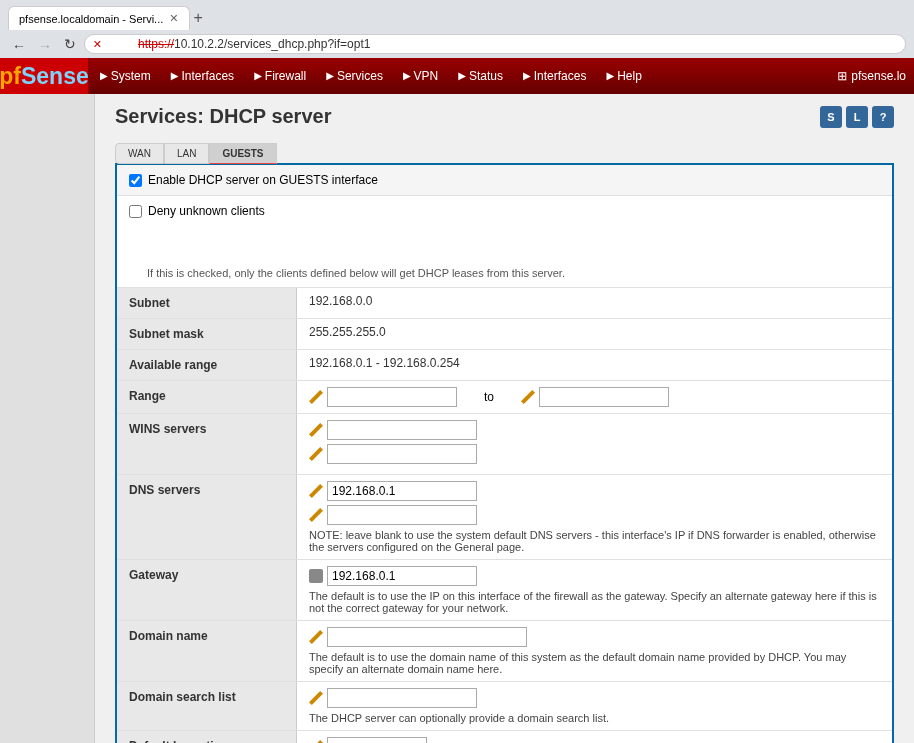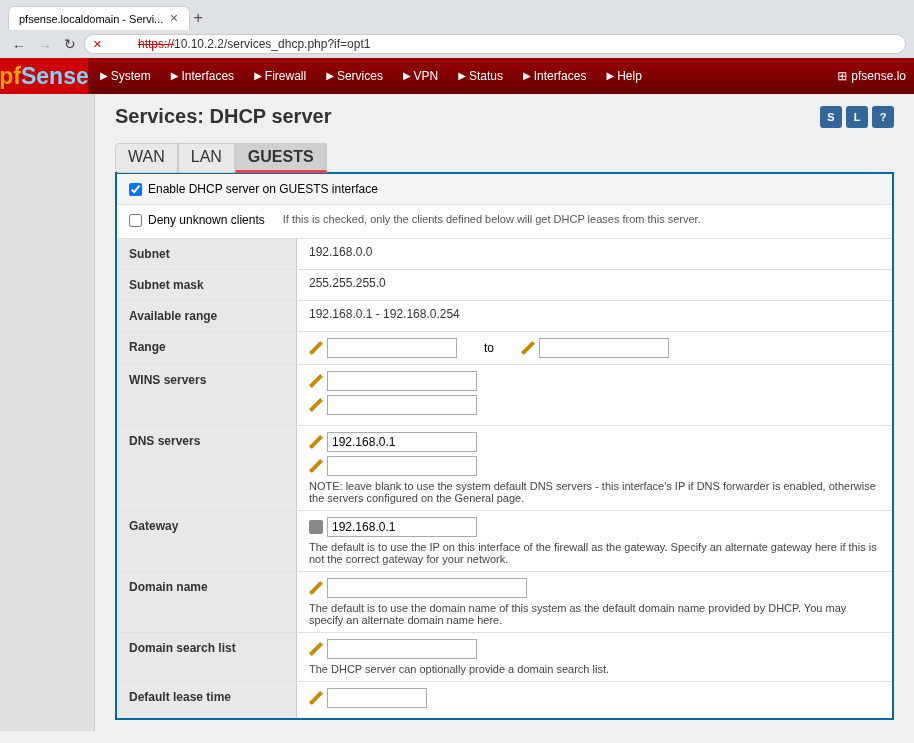--- a/index.html
+++ b/index.html
@@ -32,41 +32,41 @@
     .page-header { display: flex; align-items: center; justify-content: space-between; margin-bottom: 15px; }
     .page-title { font-size: 20px; font-weight: bold; color: #333; }
     .header-icons { display: flex; gap: 4px; }
     .header-icon { width: 22px; height: 22px; border-radius: 3px; display: flex; align-items: center; justify-content: center; font-size: 11px; font-weight: bold; color: white; cursor: pointer; }
     .icon-s { background: #336699; }
     .icon-l { background: #336699; }
     .icon-q { background: #336699; }
 
     
     .tabs { display: flex; margin-bottom: 0; }
-    .tab-btn { padding: 4px 12px; border: 1px solid #ccc; background: #e8e8e8; cursor: pointer; font-size: 16px; color: #333; text-decoration: none; }
-    .tab-btn.active { background: #d0d0d0; font-weight: bold; border-bottom: 3px solid #ef4444; }
+    .tab-btn { padding: 4px 12px; border: 1px solid #ccc; background: #e8e8e8; cursor: pointer; font-size: 10px; color: #333; text-decoration: none; }
+    .tab-btn.active { background: #d0d0d0; font-weight: bold; border-bottom: 1px solid #ef4444; }
     .tab-btn:first-child { border-radius: 4px 0 0 4px; }
 
     
     .form-section { border: 2px solid #0369a1; margin-top: -1px; }
     .form-row { display: flex; border-bottom: 1px solid #e0e0e0; }
     .form-row:last-child { border-bottom: none; }
     .form-label { width: 180px; min-width: 180px; padding: 8px 12px; background: #e8e8e8; font-weight: bold; font-size: 12px; color: #333; border-right: 1px solid #ccc; }
     .form-value { flex: 1; padding: 6px 12px; background: white; }
 
     
     .enable-row { background: #f5f5f5; padding: 8px 12px; display: flex; align-items: center; border-bottom: 1px solid #e0e0e0; }
     .enable-row input[type=checkbox] { margin-right: 6px; }
     .enable-row label { font-size: 12px; }
 
     
-    .deny-row { padding: 8px 12px; background: white; display: flex; flex-direction: row; border-bottom: 1px solid #e0e0e0; }
+    .deny-row { padding: 8px 12px; background: white; display: flex; flex-direction: column; border-bottom: 1px solid #e0e0e0; }
     .deny-row .deny-label { display: flex; align-items: center; margin-bottom: 3px; }
     .deny-row input[type=checkbox] { margin-right: 6px; }
-    .deny-row .hint { color: #555; font-size: 11px; margin-left: 18px; }
+    .deny-row .hint { color: #555; font-size: 11px; margin-left: 18px; margin-top: 46px; }
 
     
     .input-field { display: flex; align-items: center; margin-bottom: 4px; }
     .pencil-icon { display: inline-block; width: 14px; height: 14px; background: #cc8800; clip-path: polygon(0 80%, 20% 100%, 100% 20%, 80% 0%, 0 80%); margin-right: 4px; flex-shrink: 0; }
     input[type=text] { padding: 2px 4px; border: 1px solid #aaa; font-size: 12px; background: white; }
     .range-inputs { display: flex; align-items: center; gap: 23px; }
     .range-input-wrap { display: flex; align-items: center; }
     .range-to { font-size: 12px; padding: 0 4px; }
 
     

